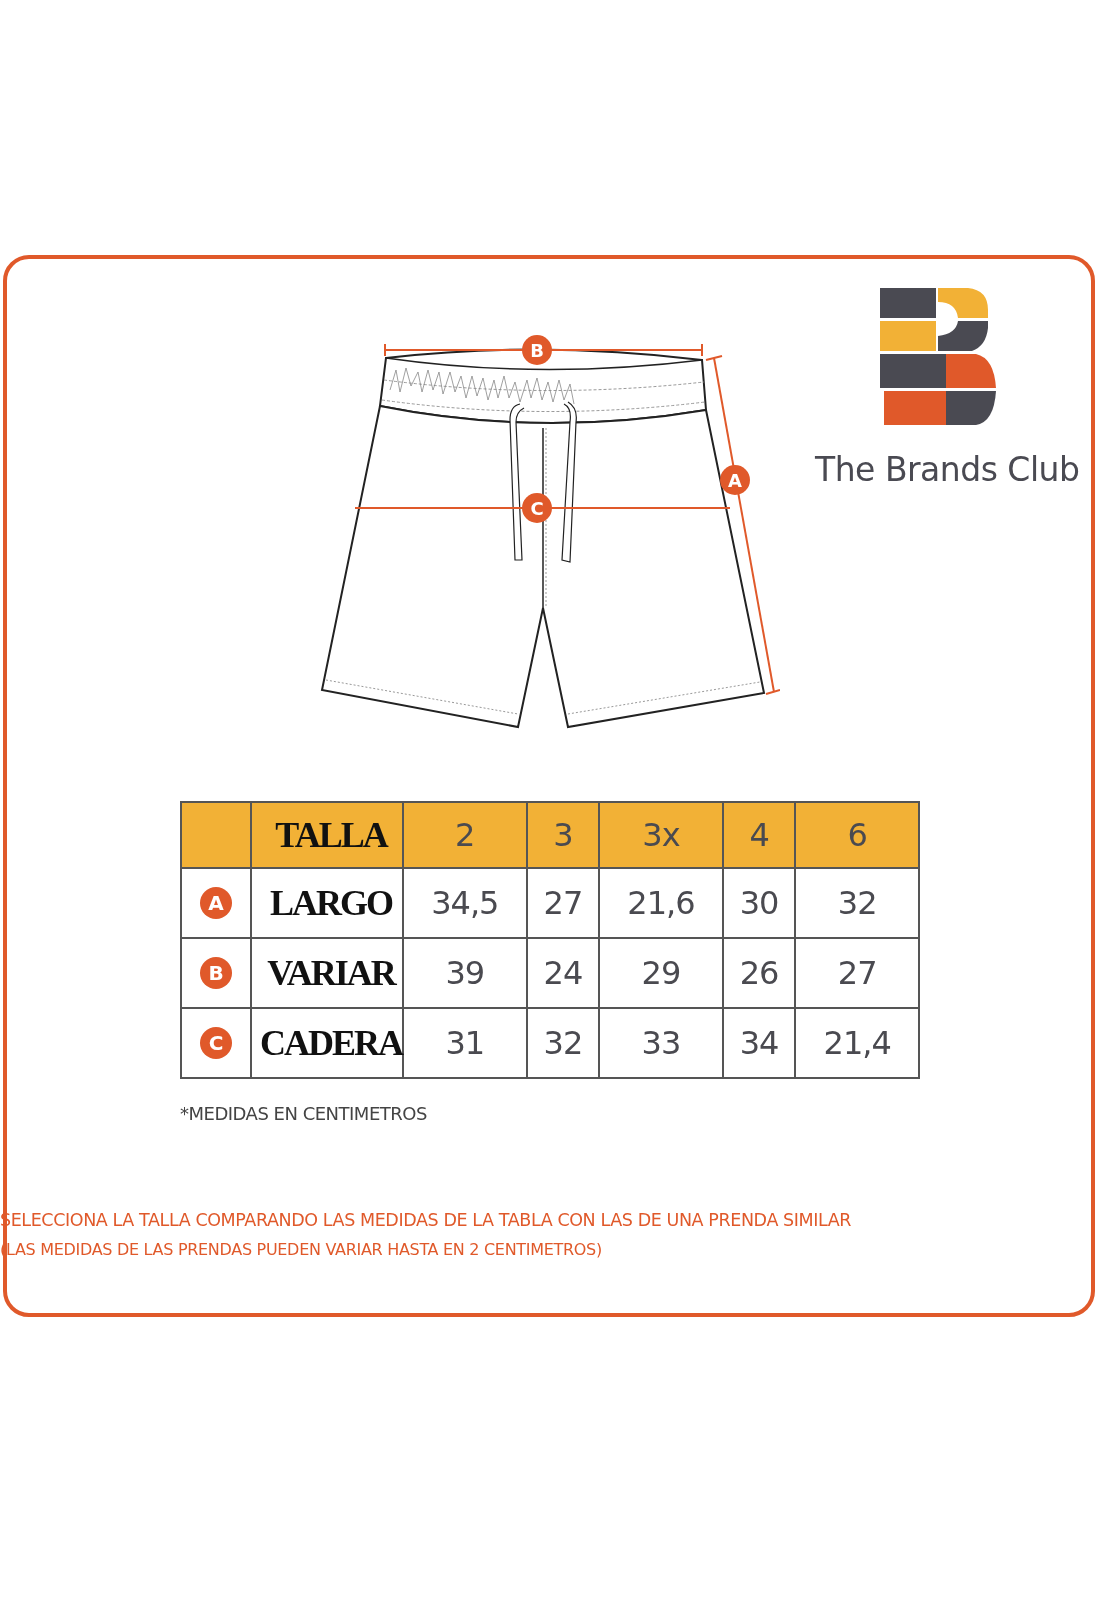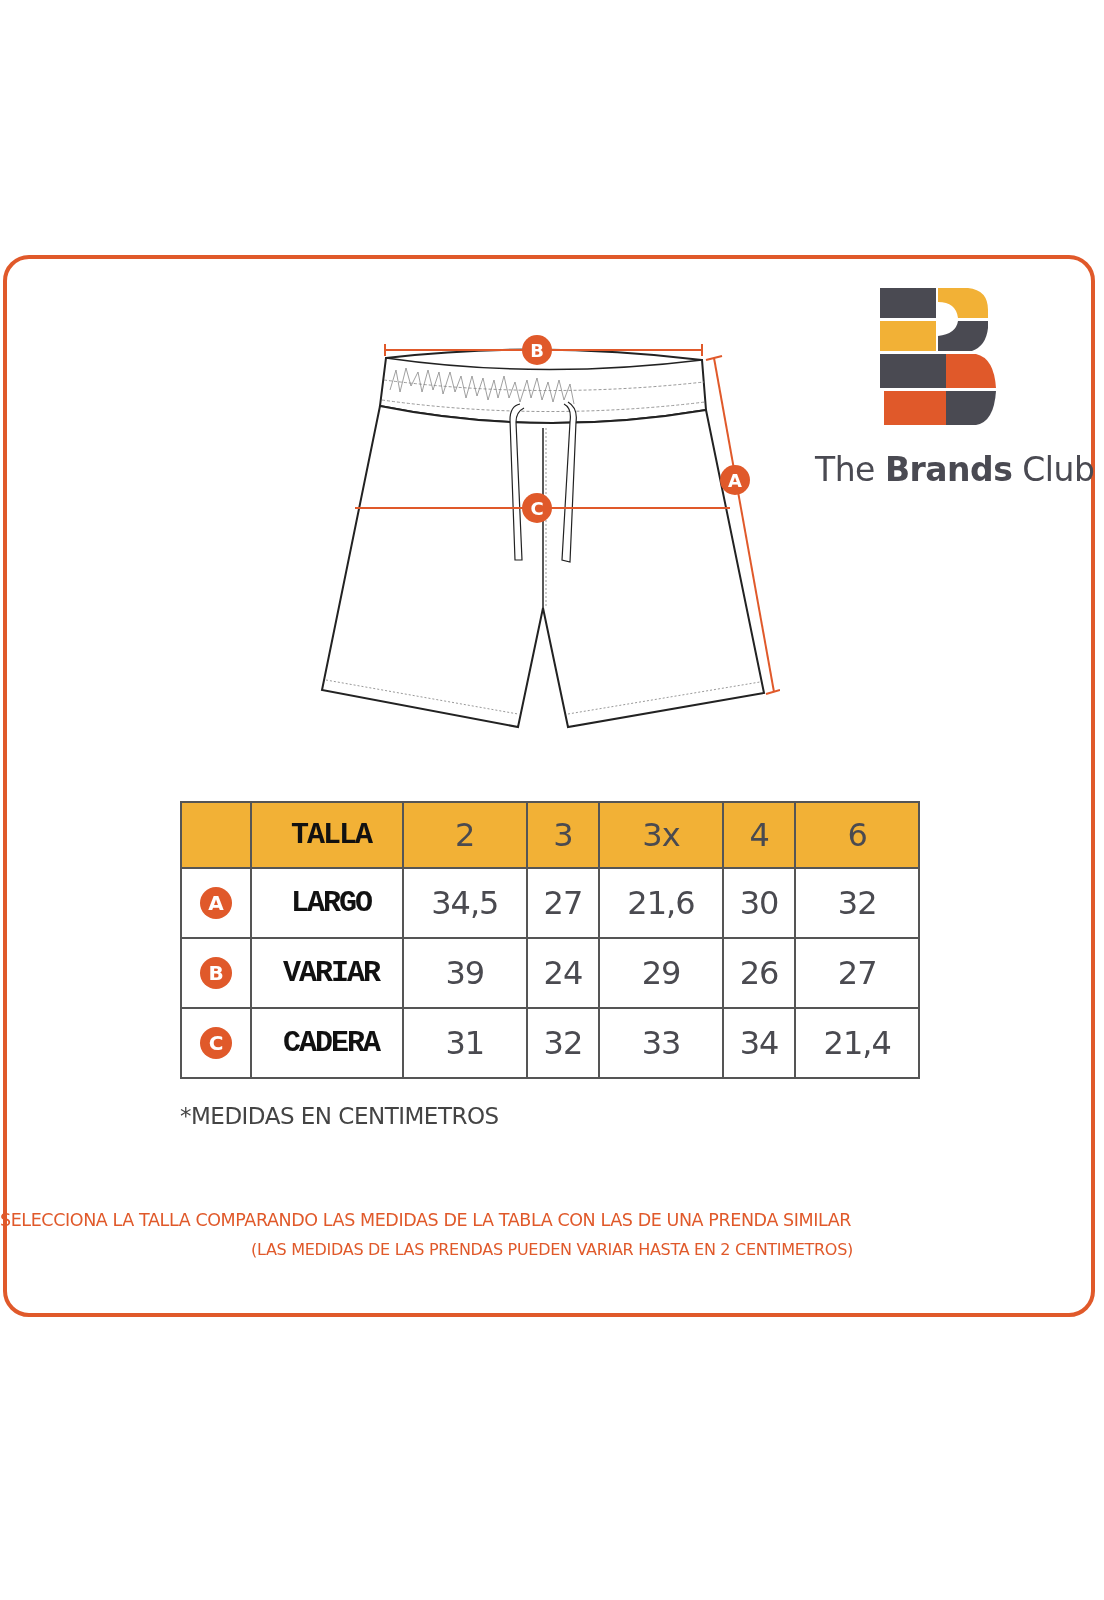--- a/index.html
+++ b/index.html
@@ -1,30 +1,30 @@
 <!DOCTYPE html>
 <html><head>
 <meta charset="utf-8">
 <style>
   html, body { margin:0; padding:0; background:#ffffff; }
   body { width:1104px; height:1600px; position:relative; overflow:hidden; font-family:"DejaVu Sans", sans-serif; }
   .frame { position:absolute; left:3px; top:255px; width:1092px; height:1062px; border:4px solid #e0592a; border-radius:26px; box-sizing:border-box; }
   .logo { position:absolute; left:880px; top:288px; width:120px; height:145px; }
   .brand-name { position:absolute; left:815px; top:450px; font-family:"DejaVu Sans", sans-serif; font-size:33px; color:#4a4a52; letter-spacing:-0.5px; white-space:nowrap; }
-  .brand-name b { font-weight:bold; }
+  .brand-name b { font-weight:normal; }
   .shorts { position:absolute; left:300px; top:330px; width:480px; height:400px; }
   table.size { position:absolute; left:180px; top:801px; border-collapse:collapse; width:740px; }
   table.size td { border:2.5px solid #555; text-align:center; height:68px; padding:0; }
   table.size tr.head td { background:#f2b136; height:64px; }
   .num { font-family:"DejaVu Sans", sans-serif; font-size:32px; color:#4a4a50; letter-spacing:-1px; }
-  .lbl { font-family:Liberation Mono, monospace; font-weight:bold; font-size:30px; color:#111; letter-spacing:-2px; text-align:left; padding-left:8px !important; }
+  .lbl { font-family:Liberation Serif, serif; font-weight:bold; font-size:36px; color:#111; letter-spacing:-2px; text-align:left; padding-left:8px !important; }
   .badge { display:inline-block; width:32px; height:32px; border-radius:50%; background:#e0592a; color:#fff; font-family:"DejaVu Sans", sans-serif; font-weight:bold; font-size:20px; line-height:32px; text-align:center; }
-  .note { position:absolute; left:180px; top:1103px; font-family:"DejaVu Sans", sans-serif; font-size:23px; color:#444; letter-spacing:-0.5px;text-align:right; }
+  .note { position:absolute; left:180px; top:1103px; font-family:"DejaVu Sans", sans-serif; font-size:18px; color:#444; letter-spacing:-0.5px;text-align:right; }
   .instr1 { position:absolute; left:0; width:1104px; top:1210px; text-align:left; font-family:"DejaVu Sans", sans-serif; font-size:17.5px; color:#e0592a; letter-spacing:-0.4px; }
-  .instr2 { position:absolute; left:0; width:1104px; top:1240px; text-align:center; font-family:"DejaVu Sans", sans-serif; font-size:16px; color:#e0592a; letter-spacing:-0.3px; }
+  .instr2 { position:absolute; left:0; width:1104px; top:1240px; text-align:left; font-family:"DejaVu Sans", sans-serif; font-size:16px; color:#e0592a; letter-spacing:-0.3px; }
 </style>
 </head>
 <body>
 
 <div class="frame"></div>
 
 <svg class="logo" viewBox="0 0 120 145">
 
   <rect x="0" y="0" width="56" height="30" fill="#4a4a52"></rect>
   <path d="M58 0 H88 Q108 2 108 22 V30 H78 Q76 14 58 14 Z" fill="#f2b136"></path>

